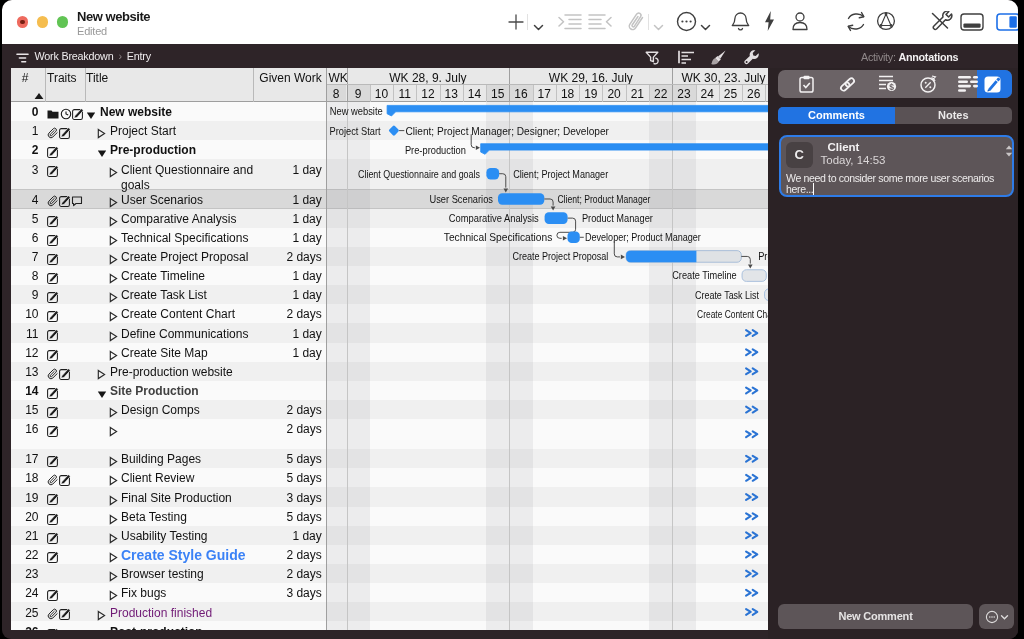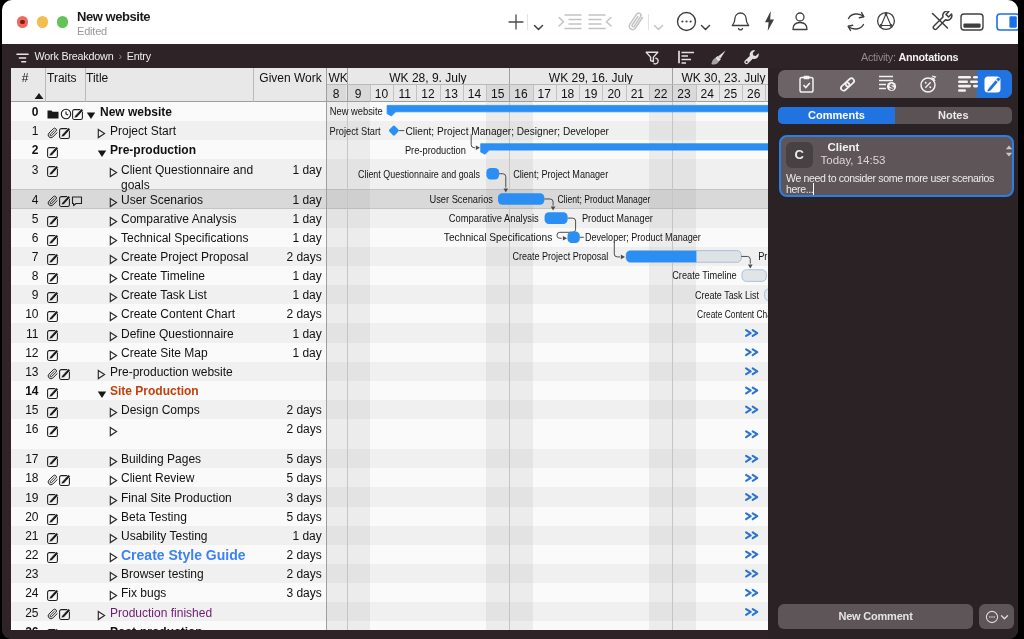--- a/index.html
+++ b/index.html
@@ -391,21 +391,21 @@
           <div class="abs" style="left:0;top:3.2px;width:28px;text-align:right;font-size:12px;font-weight:normal;color:#111">11</div>
           <div class="abs" style="left:36.5px;top:4.0px;display:flex">
             <span style="margin-right:0.5px"><svg width="12" height="12" viewBox="0 0 12 12" style="">
                 <rect x="0.6" y="1.6" width="9.8" height="9.8" rx="1.7" fill="none" stroke="#1d1d1d" stroke-width="1.05"></rect>
                 <path d="M1.9 10.1 L2.9 7.8 L9.3 0.7 L11.3 2.5 L4.9 9.6 L1.9 10.1 Z" fill="#1d1d1d" stroke="#fff" stroke-width="0.65"></path>
               </svg></span>
           </div>
           <div class="abs" style="left:98px;top:3.2px"><svg width="9" height="11" viewBox="0 0 9 11" style="position:relative;top:1px">
               <path d="M1.3 1.4 L7.6 5.5 L1.3 9.6 Z" fill="none" stroke="#2a2a2a" stroke-width="1.15"></path>
             </svg></div>
-          <div class="abs" style="left:110.5px;top:3.2px;width:142.1px;font-size:12px;font-weight:normal;color:#111;line-height:15.3px;white-space:nowrap">Define Questionnaire</div>
+          <div class="abs" style="left:110.5px;top:3.2px;width:142.1px;font-size:12px;font-weight:normal;color:#111;line-height:15.3px;white-space:nowrap">Define Communications</div>
           <div class="abs" style="left:242.6px;top:3.2px;width:68.70000000000002px;text-align:right;font-size:12px;color:#111">1 day</div>
         </div>
         <div class="abs" style="left:0;top:240.5999999999999px;width:100%;height:19.15px">
           <div class="abs" style="left:0;top:3.2px;width:28px;text-align:right;font-size:12px;font-weight:normal;color:#111">12</div>
           <div class="abs" style="left:36.5px;top:4.0px;display:flex">
             <span style="margin-right:0.5px"><svg width="12" height="12" viewBox="0 0 12 12" style="">
                 <rect x="0.6" y="1.6" width="9.8" height="9.8" rx="1.7" fill="none" stroke="#1d1d1d" stroke-width="1.05"></rect>
                 <path d="M1.9 10.1 L2.9 7.8 L9.3 0.7 L11.3 2.5 L4.9 9.6 L1.9 10.1 Z" fill="#1d1d1d" stroke="#fff" stroke-width="0.65"></path>
               </svg></span>
           </div>
@@ -437,21 +437,21 @@
           <div class="abs" style="left:0;top:3.2px;width:28px;text-align:right;font-size:12px;font-weight:bold;color:#111">14</div>
           <div class="abs" style="left:36.5px;top:4.0px;display:flex">
             <span style="margin-right:0.5px"><svg width="12" height="12" viewBox="0 0 12 12" style="">
                 <rect x="0.6" y="1.6" width="9.8" height="9.8" rx="1.7" fill="none" stroke="#1d1d1d" stroke-width="1.05"></rect>
                 <path d="M1.9 10.1 L2.9 7.8 L9.3 0.7 L11.3 2.5 L4.9 9.6 L1.9 10.1 Z" fill="#1d1d1d" stroke="#fff" stroke-width="0.65"></path>
               </svg></span>
           </div>
           <div class="abs" style="left:86.5px;top:3.2px"><svg width="10" height="9" viewBox="0 0 10 9" style="position:relative;top:0.5px">
               <path d="M0.8 1.4 H9.2 L5 7.9 Z" fill="#161616"></path>
             </svg></div>
-          <div class="abs" style="left:99.5px;top:3.2px;width:153.1px;font-size:12px;font-weight:bold;color:#c2410c;line-height:15.3px;white-space:nowrap">Site Production</div>
+          <div class="abs" style="left:99.5px;top:3.2px;width:153.1px;font-size:12px;font-weight:bold;color:#404040;line-height:15.3px;white-space:nowrap">Site Production</div>
         </div>
         <div class="abs" style="left:0;top:298.04999999999984px;width:100%;height:19.15px">
           <div class="abs" style="left:0;top:3.2px;width:28px;text-align:right;font-size:12px;font-weight:normal;color:#111">15</div>
           <div class="abs" style="left:36.5px;top:4.0px;display:flex">
             <span style="margin-right:0.5px"><svg width="12" height="12" viewBox="0 0 12 12" style="">
                 <rect x="0.6" y="1.6" width="9.8" height="9.8" rx="1.7" fill="none" stroke="#1d1d1d" stroke-width="1.05"></rect>
                 <path d="M1.9 10.1 L2.9 7.8 L9.3 0.7 L11.3 2.5 L4.9 9.6 L1.9 10.1 Z" fill="#1d1d1d" stroke="#fff" stroke-width="0.65"></path>
               </svg></span>
           </div>
           <div class="abs" style="left:98px;top:3.2px"><svg width="9" height="11" viewBox="0 0 9 11" style="position:relative;top:1px">

